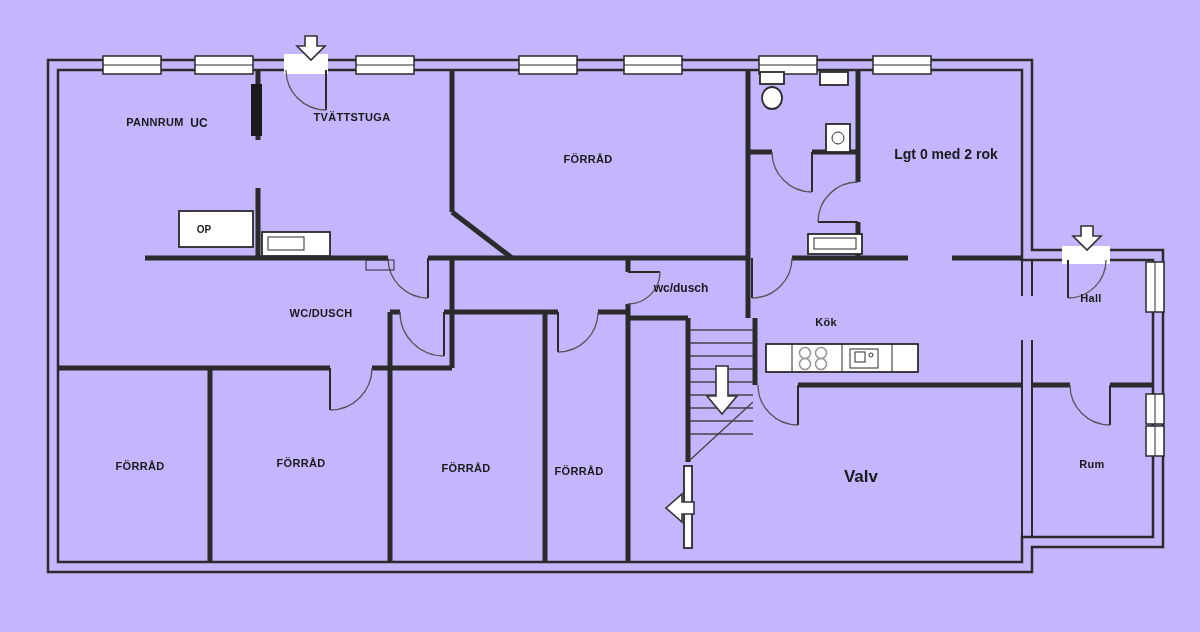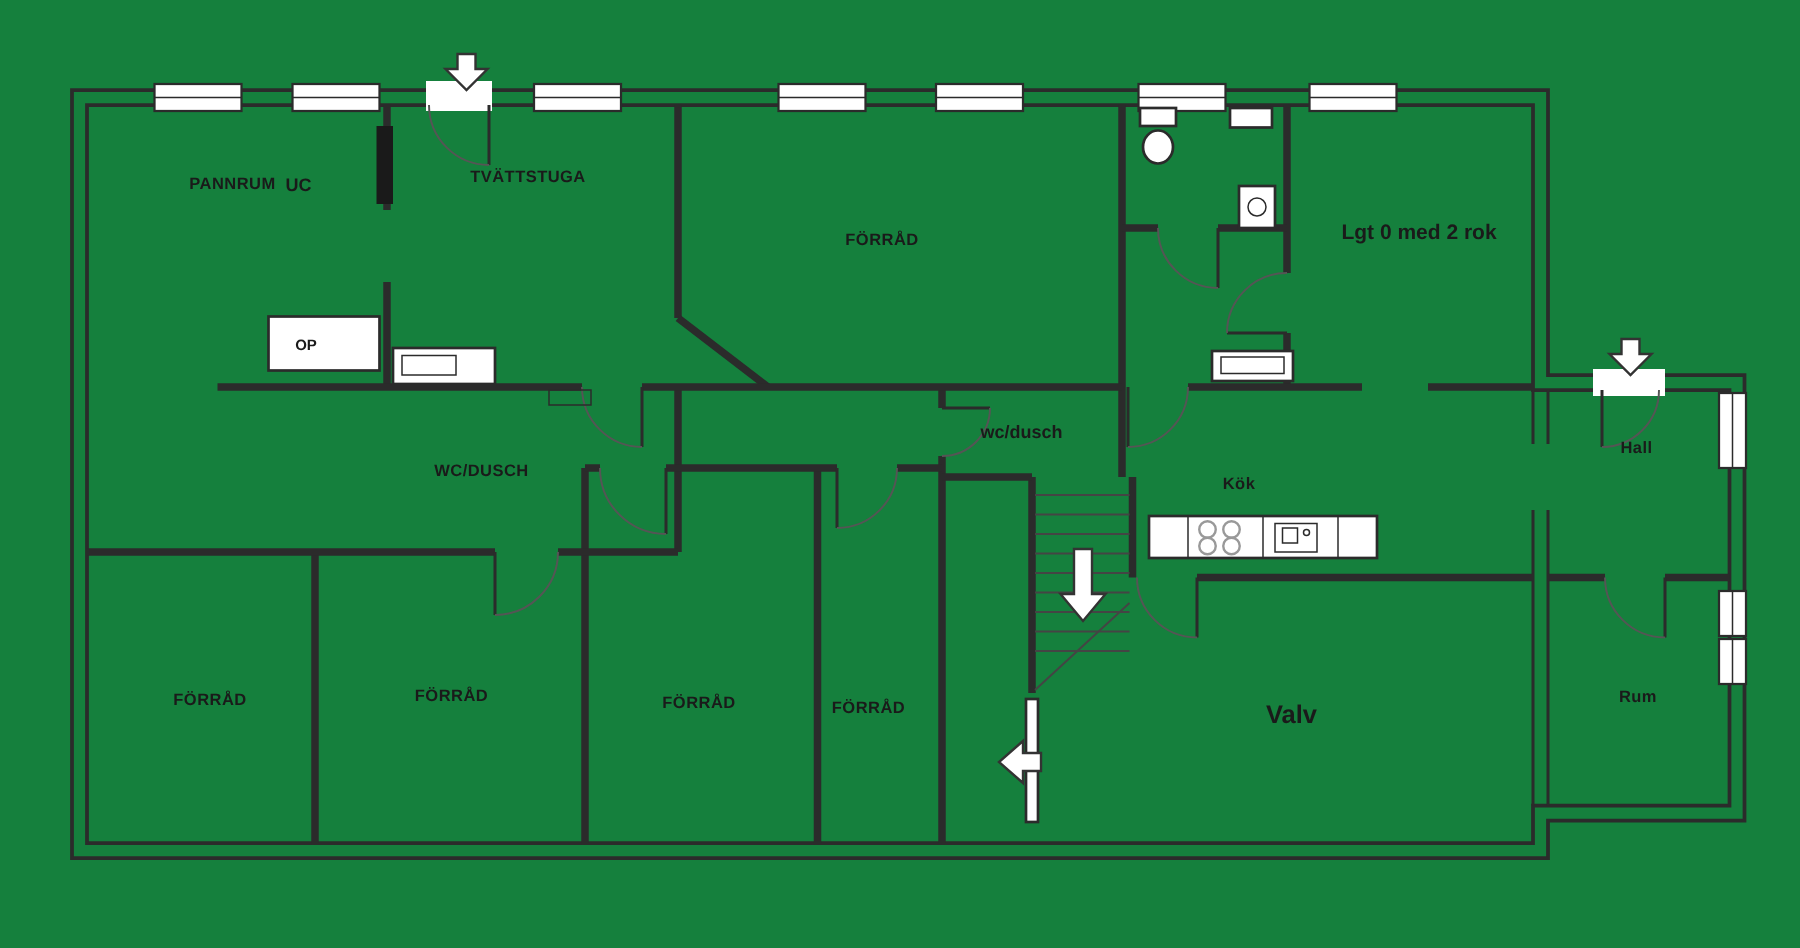--- a/index.html
+++ b/index.html
@@ -8,21 +8,21 @@
     background: #ffffff;
     width: 1200px;
     height: 632px;
     overflow: hidden;
     font-family: "Liberation Sans", sans-serif;
   }
   .canvas {
     position: relative;
     width: 1200px;
     height: 632px;
-    background: #15803d;
+    background: #c4b5fd;
   }
   svg { display: block; }
 
   .wall       { stroke: #2b2b2b; stroke-width: 5; fill: none; stroke-linecap: butt; }
   .wall-thin  { stroke: #2b2b2b; stroke-width: 2; fill: none; }
   .outer      { stroke: #2b2b2b; stroke-width: 2.5; fill: none; }
   .punch      { fill: #ffffff; stroke: none; }
   .win        { fill: #ffffff; stroke: #2b2b2b; stroke-width: 1.5; }
   .win-line   { stroke: #2b2b2b; stroke-width: 1; }
   .leaf       { stroke: #2b2b2b; stroke-width: 2; fill: none; }

